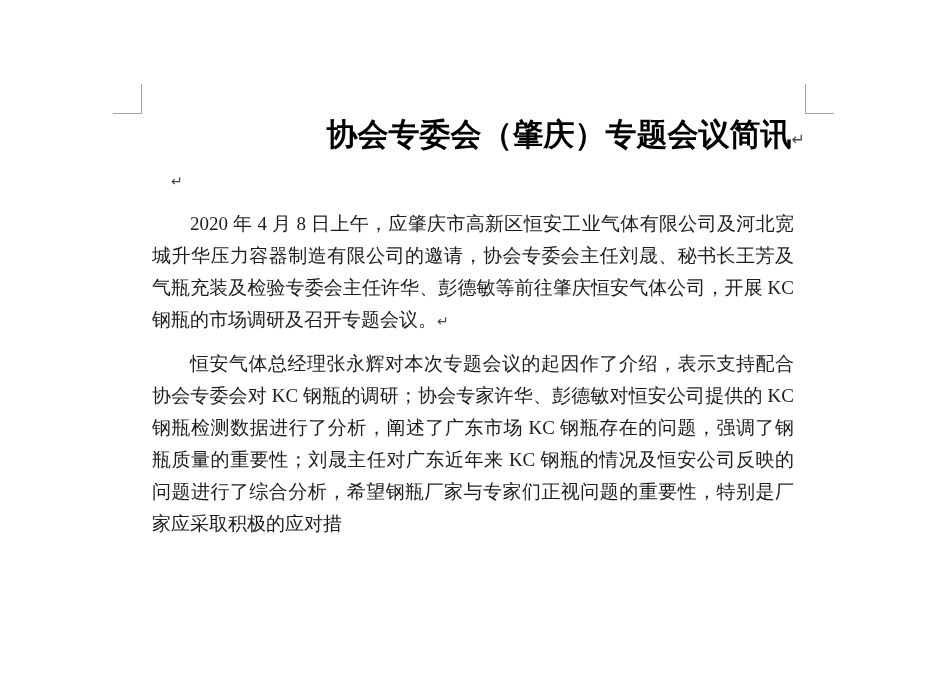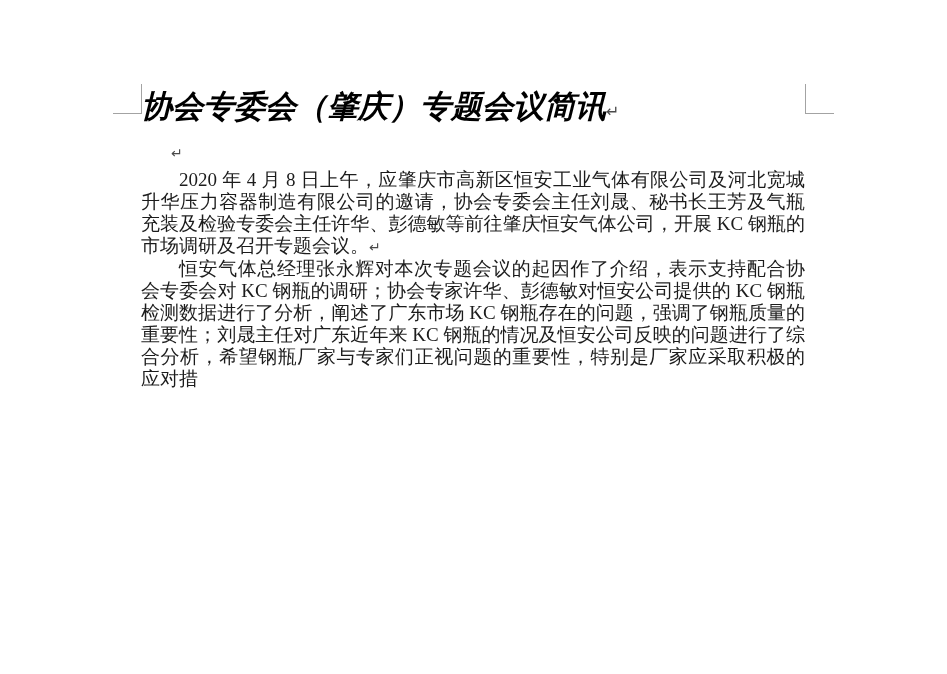--- a/index.html
+++ b/index.html
@@ -33,25 +33,24 @@
     border-left: 1px solid #a3a3a3;
     border-bottom: 1px solid #a3a3a3;
   }
   .doc {
     position: absolute;
     left: 141px;
     top: 0;
     width: 664px;
   }
   .title-line {
-    margin-top: 82px;
+    margin-top: 110px;
     line-height: 50px;
-    text-align: left;
+    text-align: right;
     white-space: nowrap;
-    font-style: italic;
   }
   .doc-title {
     font-size: 31px;
     font-weight: bold;
     color: #000000;
     letter-spacing: 0px;
   }
   .pilcrow {
     font-family: "DejaVu Sans", sans-serif;
     font-size: 14px;
@@ -63,23 +62,23 @@
   }
   .empty-line {
     height: 32px;
     line-height: 32px;
     padding-left: 30px;
   }
   .body-text {
     margin: 0;
   }
   .para {
-    margin: 0;
+    margin: 11px;
     font-size: 19px;
-    line-height: 22px;
+    line-height: 32px;
     text-align: justify;
     text-justify: inter-character;
     text-indent: 2em;
     color: #1c1c1c;
   }
   .para .pilcrow {
     font-size: 14px;
   }
 </style>
 </head>

